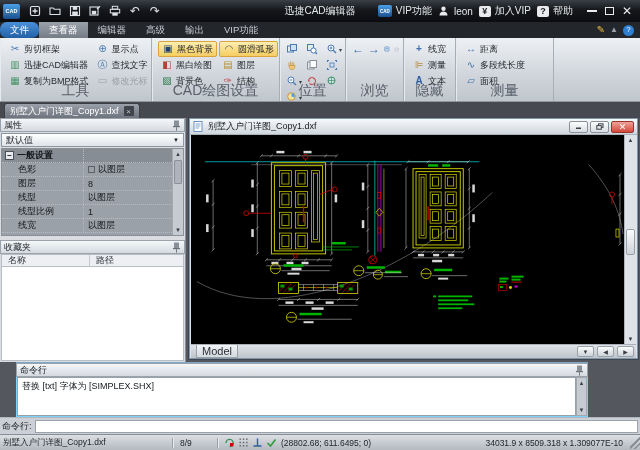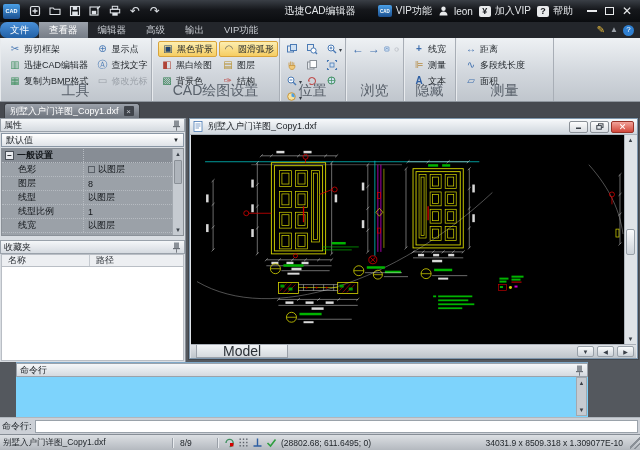--- a/index.html
+++ b/index.html
@@ -101,22 +101,22 @@
   .ctb { width:19px; height:12px; border:1px solid #8a9097; border-radius:2px;
     background:linear-gradient(#fdfdfd,#d8dce1); display:flex; align-items:center; justify-content:center; }
   .ctb svg { width:8px; height:7px; }
   .ctb.close { width:23px; background:linear-gradient(#f2a39a,#d2473a); border-color:#9a3328; color:#fff; font-size:9px; }
   .childbody { position:absolute; left:1px; right:13px; top:16px; bottom:14px; background:#000; }
   .childbody svg { width:100%; height:100%; display:block; }
   .child-vscroll { position:absolute; right:1px; top:16px; bottom:14px; width:12px; background:#dfe3e7; border-left:1px solid #b0b6bd; }
   .cvs-thumb { position:absolute; left:1px; right:1px; top:45%; height:26px; background:linear-gradient(#fbfcfd,#cdd3d9); border:1px solid #98a0a8; border-radius:2px; }
   .childbottom { position:absolute; left:1px; right:1px; bottom:0; height:14px;
     background:linear-gradient(#dfe2e6,#bfc5cb); border-top:1px solid #aab0b8; display:flex; align-items:center; }
-  .modeltab { margin-left:5px; height:13px; padding:0 26px; background:linear-gradient(#f2f4f6,#d5dade);
-    border:1px solid #9aa0a8; border-top:none; display:flex; align-items:center; font-size:14px; color:#2a2f35; }
+  .modeltab { margin-left:5px; height:13px; padding:0 5px; background:linear-gradient(#f2f4f6,#d5dade);
+    border:1px solid #9aa0a8; border-top:none; display:flex; align-items:center; font-size:11px; color:#2a2f35; }
   .cb-right { margin-left:auto; display:flex; align-items:center; gap:3px; padding-right:2px; }
   .cb-btn { width:17px; height:11px; border:1px solid #98a0a8; border-radius:2px;
     background:linear-gradient(#fbfcfd,#cdd3d9); font-size:6px; color:#3a4048;
     display:flex; align-items:center; justify-content:center; }
 
   
   .cmdpanel { position:absolute; left:16px; top:362px; width:572px; height:55px; background:#7dd3fc; border-top:1px solid #7fa8c8; }
   .cmdlog { position:absolute; left:1px; right:12px; top:14px; bottom:1px; background:#fff; border:1px solid #98a0a8; padding:2px 4px; font-size:9px; color:#15191e; }
   .cmd-vscroll { position:absolute; right:1px; top:14px; bottom:1px; width:11px; background:#c6cbd1; border:1px solid #a2a8af; }
   .cmdinput { position:absolute; left:0; top:417px; width:640px; height:17px; background:#ccd0d6;
@@ -787,20 +787,23 @@
     <div class="phead">
       <span>命令行</span>
       <span class="pin">
         <svg viewBox="0 0 9 11">
             <rect x="2" y="0.5" width="5" height="5.5" fill="#8a9097"></rect>
             <rect x="1" y="6" width="7" height="1.2" fill="#6a7077"></rect>
             <rect x="4.1" y="7.2" width="0.9" height="3.5" fill="#6a7077"></rect>
           </svg>
       </span>
     </div>
+    <div class="cmdlog">
+      <div>替换 [txt] 字体为 [SIMPLEX.SHX]</div>
+    </div>
     <div class="cmd-vscroll">
       <div class="sarr">▲</div>
       <div class="sarr" style="position:absolute;bottom:0;left:0;right:0">▼</div>
     </div>
   </div>
 
   <div class="cmdinput">
     <span>命令行:</span>
     <input type="text" value="" style="">
   </div>

